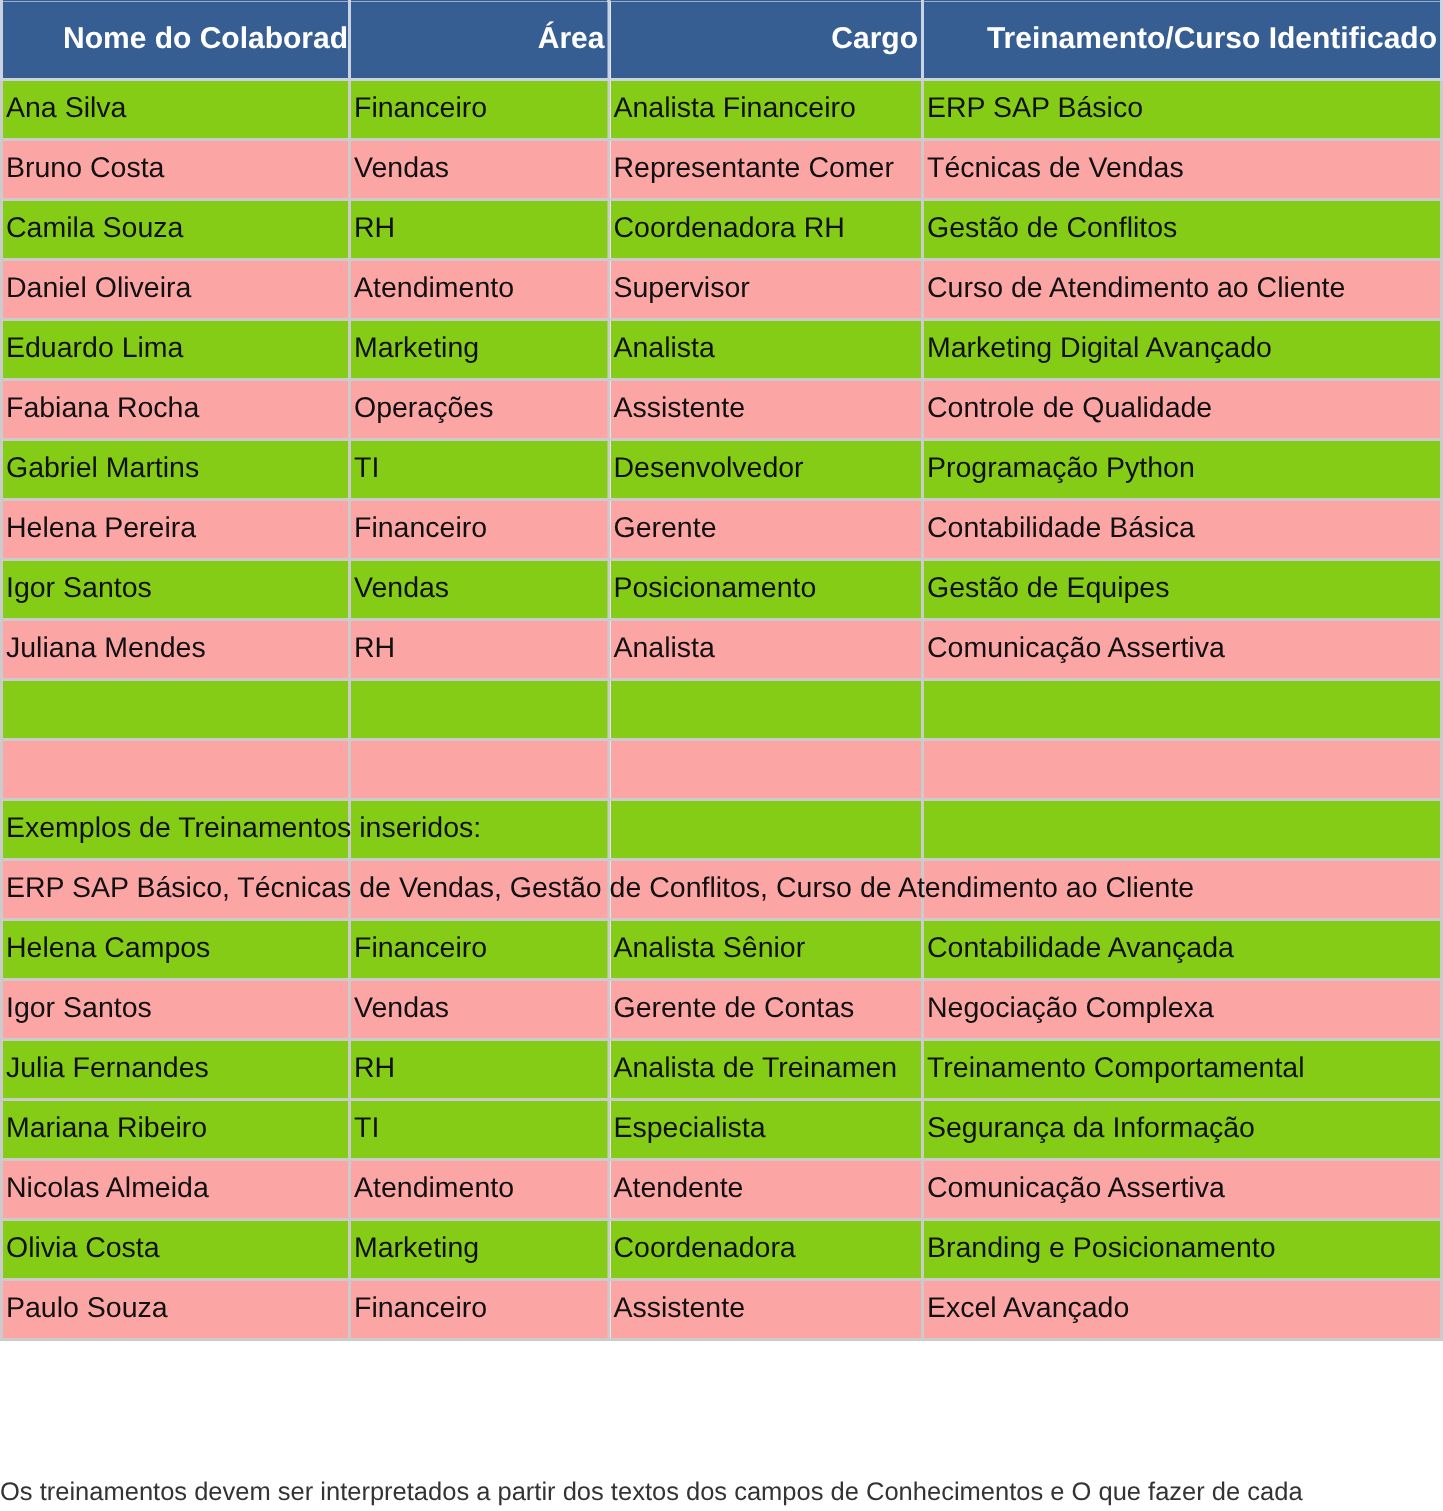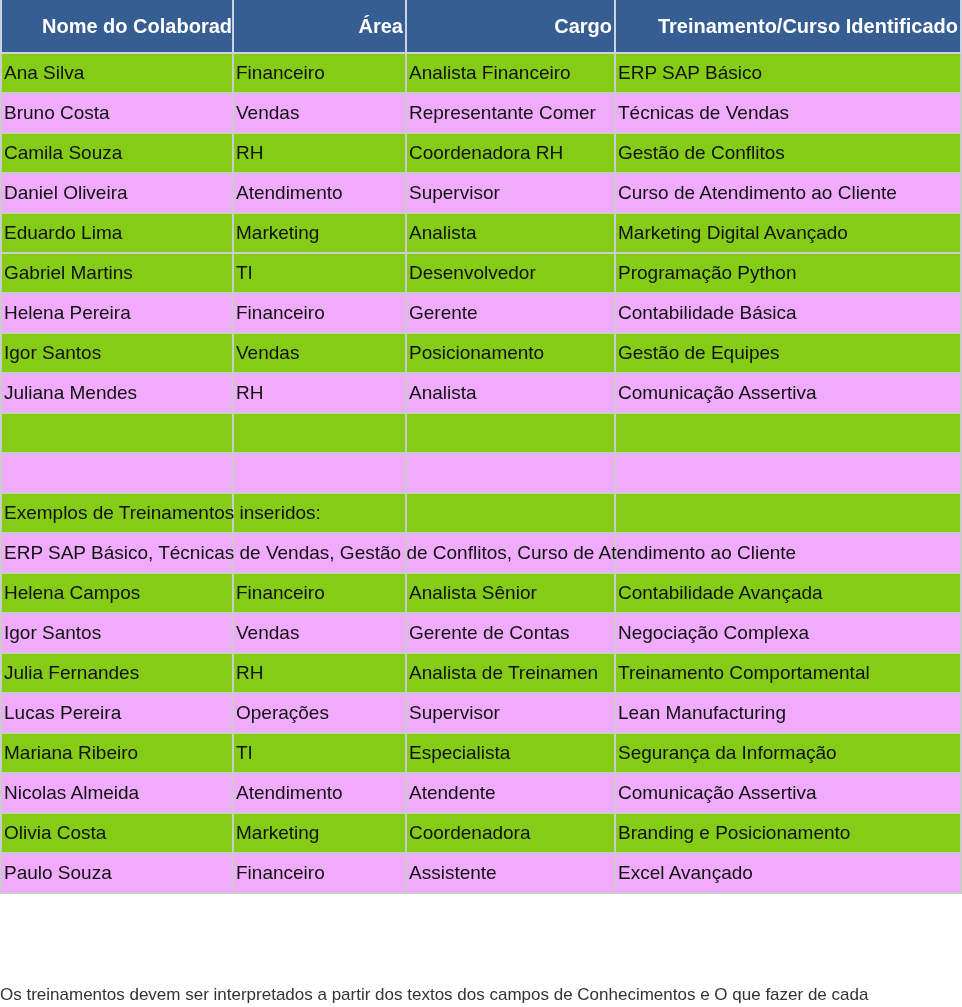--- a/index.html
+++ b/index.html
@@ -23,21 +23,21 @@
     border: 2px solid #c9d3e2; border-top: 1px solid #375e93;
     white-space: nowrap; overflow: hidden; text-align: right;
   }
   th.first { text-align: left; padding-left: 40px; }
   td {
     height: 38px; font-size: 19px; padding: 0 2px;
     border: 2px solid #cbcbcb; white-space: nowrap; overflow: hidden;
     text-align: left; vertical-align: middle;
   }
   tr.odd td { background: #84cc16; }
-  tr.even td { background: #f0abfc; }
+  tr.even td { background: #fca5a5; }
   td.overflow { overflow: visible; position: relative; }
   td.overflow span { position: relative; z-index: 2; text-align: right; }
   .footnote {
     position: absolute; left: 0; top: 985px; width: 962px;
     font-size: 17px; color: #333333;
     white-space: nowrap; overflow: hidden;
   }
 </style>
 </head>
 <body>
@@ -80,20 +80,26 @@
         <td>Daniel Oliveira</td>
         <td>Atendimento</td>
         <td>Supervisor</td>
         <td>Curso de Atendimento ao Cliente</td>
       </tr>
       <tr class="odd">
         <td>Eduardo Lima</td>
         <td>Marketing</td>
         <td>Analista</td>
         <td>Marketing Digital Avançado</td>
+      </tr>
+      <tr class="even">
+        <td>Fabiana Rocha</td>
+        <td>Operações</td>
+        <td>Assistente</td>
+        <td>Controle de Qualidade</td>
       </tr>
       <tr class="odd">
         <td>Gabriel Martins</td>
         <td>TI</td>
         <td>Desenvolvedor</td>
         <td>Programação Python</td>
       </tr>
       <tr class="even">
         <td>Helena Pereira</td>
         <td>Financeiro</td>
@@ -147,26 +153,20 @@
         <td>Vendas</td>
         <td>Gerente de Contas</td>
         <td>Negociação Complexa</td>
       </tr>
       <tr class="odd">
         <td>Julia Fernandes</td>
         <td>RH</td>
         <td>Analista de Treinamen</td>
         <td>Treinamento Comportamental</td>
       </tr>
-      <tr class="even">
-        <td>Lucas Pereira</td>
-        <td>Operações</td>
-        <td>Supervisor</td>
-        <td>Lean Manufacturing</td>
-      </tr>
       <tr class="odd">
         <td>Mariana Ribeiro</td>
         <td>TI</td>
         <td>Especialista</td>
         <td>Segurança da Informação</td>
       </tr>
       <tr class="even">
         <td>Nicolas Almeida</td>
         <td>Atendimento</td>
         <td>Atendente</td>

